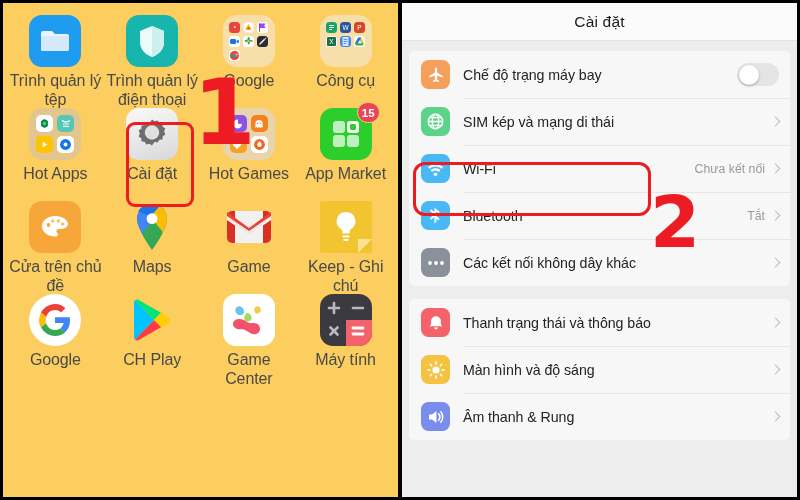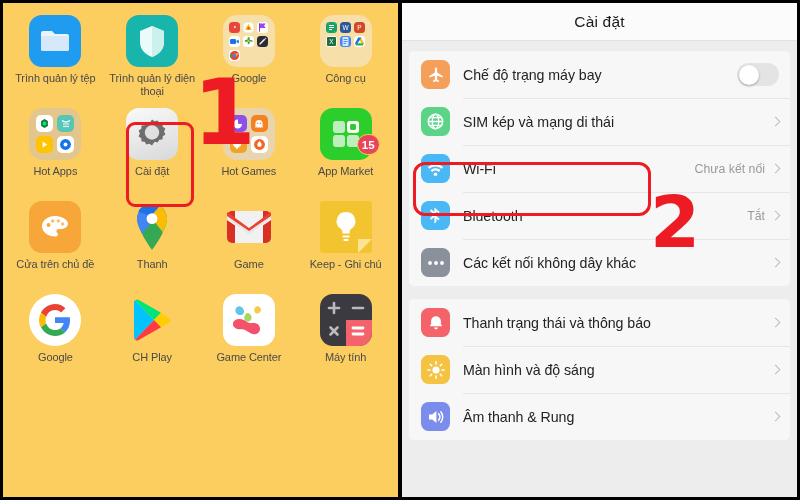--- a/index.html
+++ b/index.html
@@ -37,21 +37,21 @@
   }
   .ic {
     width: 52px; height: 52px;
     border-radius: 13px;
     position: relative;
     display: flex; align-items: center; justify-content: center;
     flex-shrink: 0;
   }
   .app-label {
     margin-top: 5px;
-    font-size: 11px;
+    font-size: 16px;
     color: #4a4a4a;
     text-align: center;
     line-height: 1.18;
     max-width: 94px;
     letter-spacing: -.1px;
   }
 
   
   .folder { background: #F6DFA8; border-radius: 14px; padding: 5px; }
   .f-grid { display: grid; grid-template-columns: repeat(3, 11px); grid-template-rows: repeat(3, 11px); gap: 3px; }
@@ -62,21 +62,20 @@
   .badge {
     position: absolute;
     top: -6px; right: -8px;
     min-width: 21px; height: 21px;
     border-radius: 11px;
     background: #E8445A;
     color: #fff; font-size: 11.5px; font-weight: bold;
     display: flex; align-items: center; justify-content: center;
     padding: 0 4px;
     border: 1.5px solid #FCCD5F;
-    margin-top: 32px;
   }
 
   
   .hl-box {
     position: absolute;
     border: 3px solid #ED1C24;
     border-radius: 9px;
     pointer-events: none;
   }
   .num {
@@ -394,21 +393,21 @@
         <div class="ic" style="background:transparent">
           <svg width="44" height="50" viewBox="0 0 44 50">
             <path d="M22 2C13.7 2 7 8.6 7 16.8c0 10.5 15 31 15 31s15-20.5 15-31C37 8.6 30.3 2 22 2z" fill="#34A853"></path>
             <path d="M22 2C13.7 2 7 8.6 7 16.8c0 4 2.2 9.6 5.3 15.2L29.8 9.2C27.1 4.9 24.8 2 22 2z" fill="#4285F4"></path>
             <path d="M8.3 9.4C10.8 4.9 16 2 22 2c3.2 0 6.2 1 8.6 2.7l-8.4 10-13.9-5.3z" fill="#1A73E8"></path>
             <path d="M29.6 4.3C34 6.9 37 11.5 37 16.8c0 3.6-1.8 8.3-4.3 13.2L20.4 14.5 29.6 4.3z" fill="#FBBC04"></path>
             <path d="M32.4 31.6C29.2 38 22 47.8 22 47.8s-4.6-6.3-8.7-13.7l8.6-10.2 10.5 7.7z" fill="#34A853"></path>
             <circle cx="22" cy="16.6" r="5.4" fill="#FFFFFF"></circle>
           </svg>
         </div>
-        <div class="app-label">Thanh</div>
+        <div class="app-label">Maps</div>
       </div>
 
       <div class="app">
         <div class="ic" style="background:transparent">
           <svg width="48" height="36" viewBox="0 0 48 36">
             <path d="M2 7a5 5 0 015-5h34a5 5 0 015 5v22a5 5 0 01-5 5H7a5 5 0 01-5-5V7z" fill="#F1F1F1"></path>
             <path d="M2 7a5 5 0 015-5h3v32H7a5 5 0 01-5-5V7z" fill="#D93025"></path>
             <path d="M46 7a5 5 0 00-5-5h-3v32h3a5 5 0 005-5V7z" fill="#D93025"></path>
             <path d="M2 6l22 15L46 6v5L24 26 2 11z" fill="#FFFFFF"></path>
             <path d="M2 3l22 16L46 3v5L24 24 2 8z" fill="#EA4335"></path>

